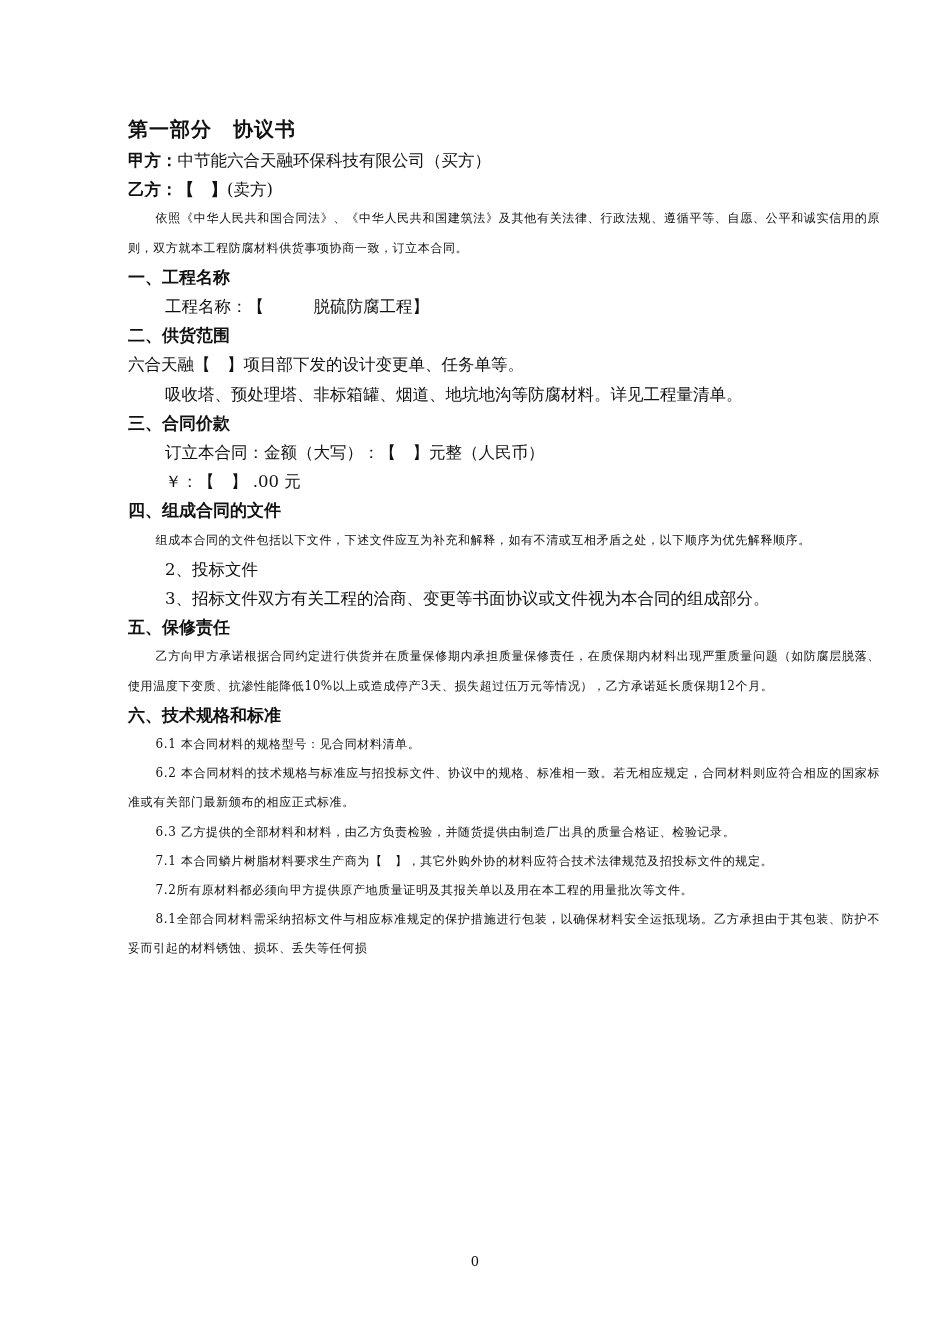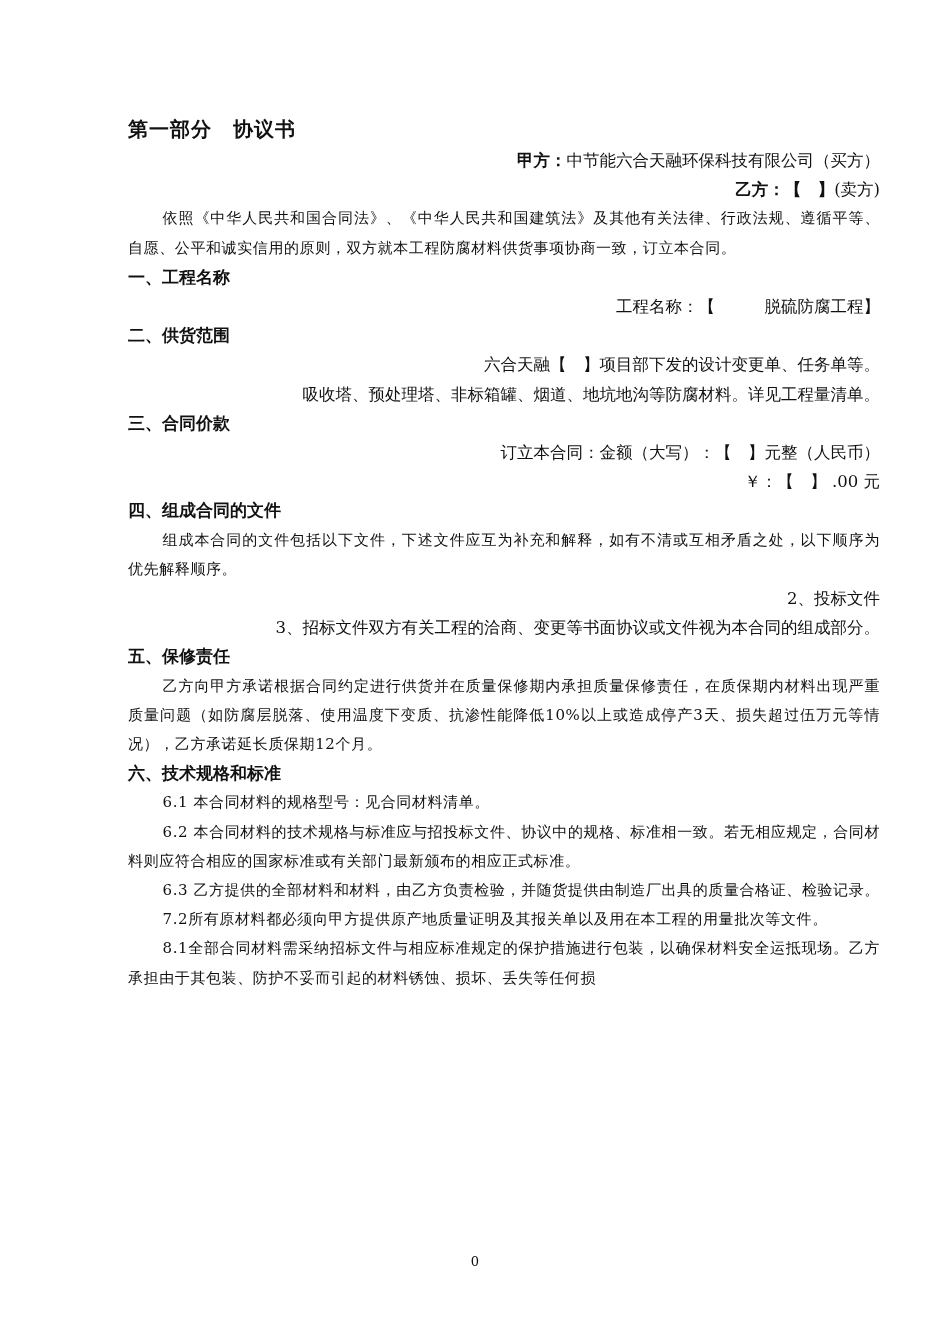--- a/index.html
+++ b/index.html
@@ -1,22 +1,22 @@
 <!DOCTYPE html>
 <html><head>
 <meta charset="utf-8">
 <style>
   html, body { margin: 0; padding: 0; background: #ffffff; }
   body { width: 950px; height: 1344px; position: relative; overflow: hidden;
          font-family: "DejaVu Serif", "Liberation Serif", serif; color: #111; }
   .page { position: absolute; left: 128px; top: 112px; width: 752px; }
   .title { font-family: "DejaVu Sans", "Liberation Sans", sans-serif;
            font-weight: bold; font-size: 20px; line-height: 34px; height: 34px; margin-bottom: 0; letter-spacing: 1px; }
-  .line { font-size: 16.5px; line-height: 29.2px; white-space: nowrap; overflow: hidden; text-align: right; }
-  .para { font-size: 15px; line-height: 29.2px; text-align: justify; text-indent: 2.3em; letter-spacing: 0.6px; }
+  .line { font-size: 16.5px; line-height: 29.2px; white-space: nowrap; overflow: hidden; }
+  .para { font-size: 12px; line-height: 29.2px; text-align: justify; text-indent: 2.3em; letter-spacing: 0.6px; }
   .indent { padding-left: 37px; }
   .heading { font-family: "DejaVu Sans", "Liberation Sans", sans-serif; font-weight: bold; font-size: 17px; line-height: 29.2px; }
   .bold { font-family: "DejaVu Sans", "Liberation Sans", sans-serif; font-weight: bold; }
   .footer { position: absolute; top: 1254px; left: 0; width: 100%; text-align: center; font-size: 13px; }
 </style>
 </head>
 <body>
 
 <div class="page">
   <div class="title">第一部分　协议书</div>
@@ -46,18 +46,19 @@
   <div class="line indent">3、招标文件双方有关工程的洽商、变更等书面协议或文件视为本合同的组成部分。</div>
 
   <div class="heading">五、保修责任</div>
   <div class="para">乙方向甲方承诺根据合同约定进行供货并在质量保修期内承担质量保修责任，在质保期内材料出现严重质量问题（如防腐层脱落、使用温度下变质、抗渗性能降低10%以上或造成停产3天、损失超过伍万元等情况），乙方承诺延长质保期12个月。</div>
 
   <div class="heading">六、技术规格和标准</div>
   <div class="para">6.1 本合同材料的规格型号：见合同材料清单。</div>
   <div class="para">6.2 本合同材料的技术规格与标准应与招投标文件、协议中的规格、标准相一致。若无相应规定，合同材料则应符合相应的国家标准或有关部门最新颁布的相应正式标准。</div>
   <div class="para">6.3 乙方提供的全部材料和材料，由乙方负责检验，并随货提供由制造厂出具的质量合格证、检验记录。</div>
 
+  <div class="para">7.1 本合同鳞片树脂材料要求生产商为【　】，其它外购外协的材料应符合技术法律规范及招投标文件的规定。</div>
   <div class="para">7.2所有原材料都必须向甲方提供原产地质量证明及其报关单以及用在本工程的用量批次等文件。</div>
 
   <div class="para">8.1全部合同材料需采纳招标文件与相应标准规定的保护措施进行包装，以确保材料安全运抵现场。乙方承担由于其包装、防护不妥而引起的材料锈蚀、损坏、丢失等任何损</div>
 </div>
 
 <div class="footer">0</div>
 
 </body></html>

